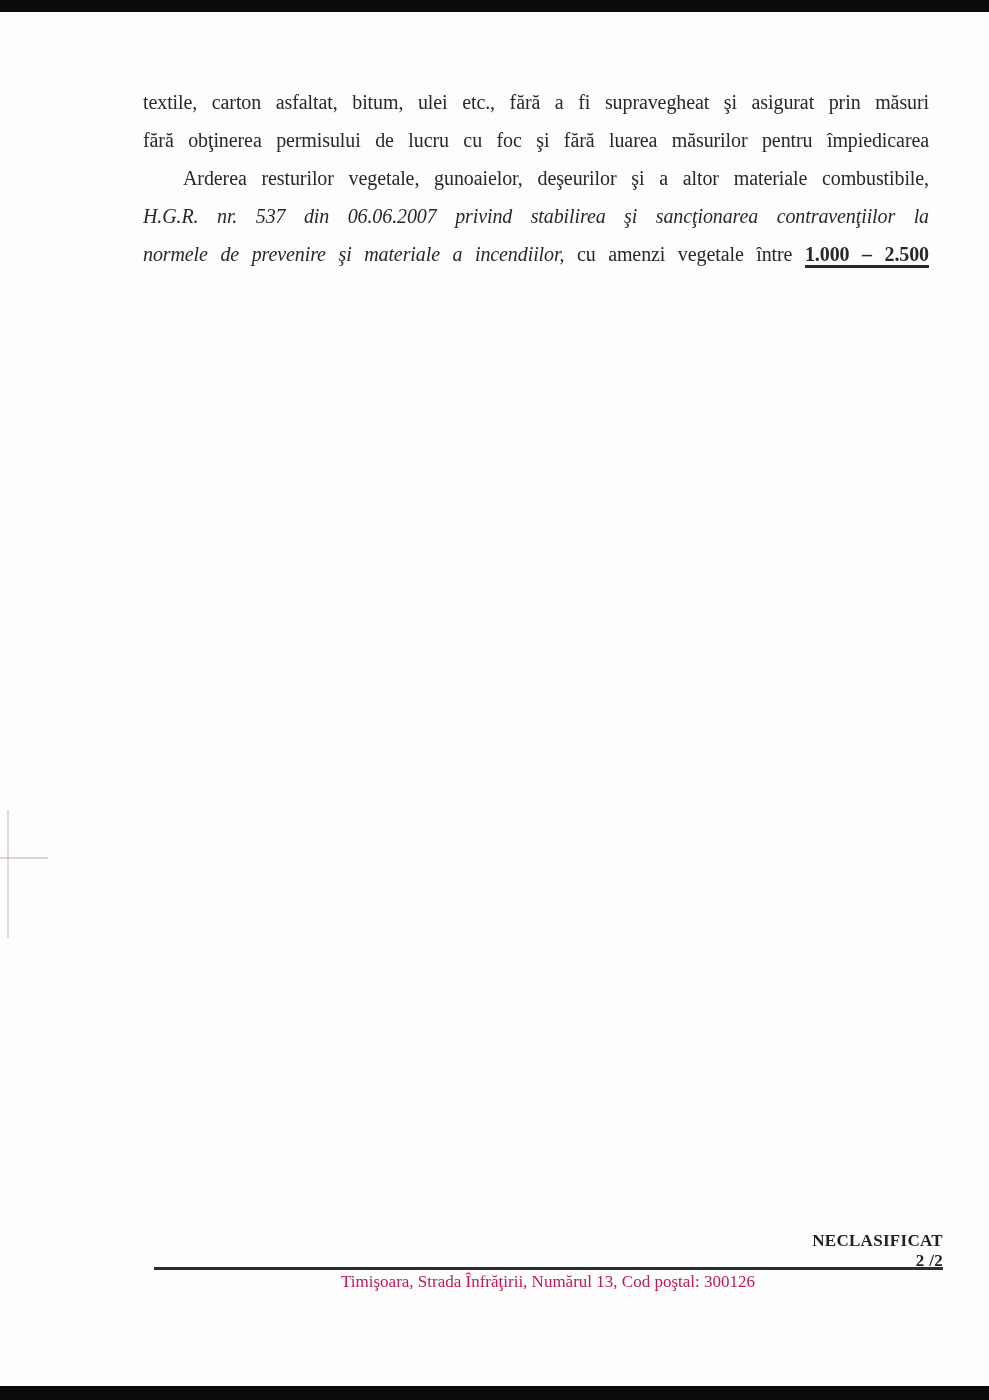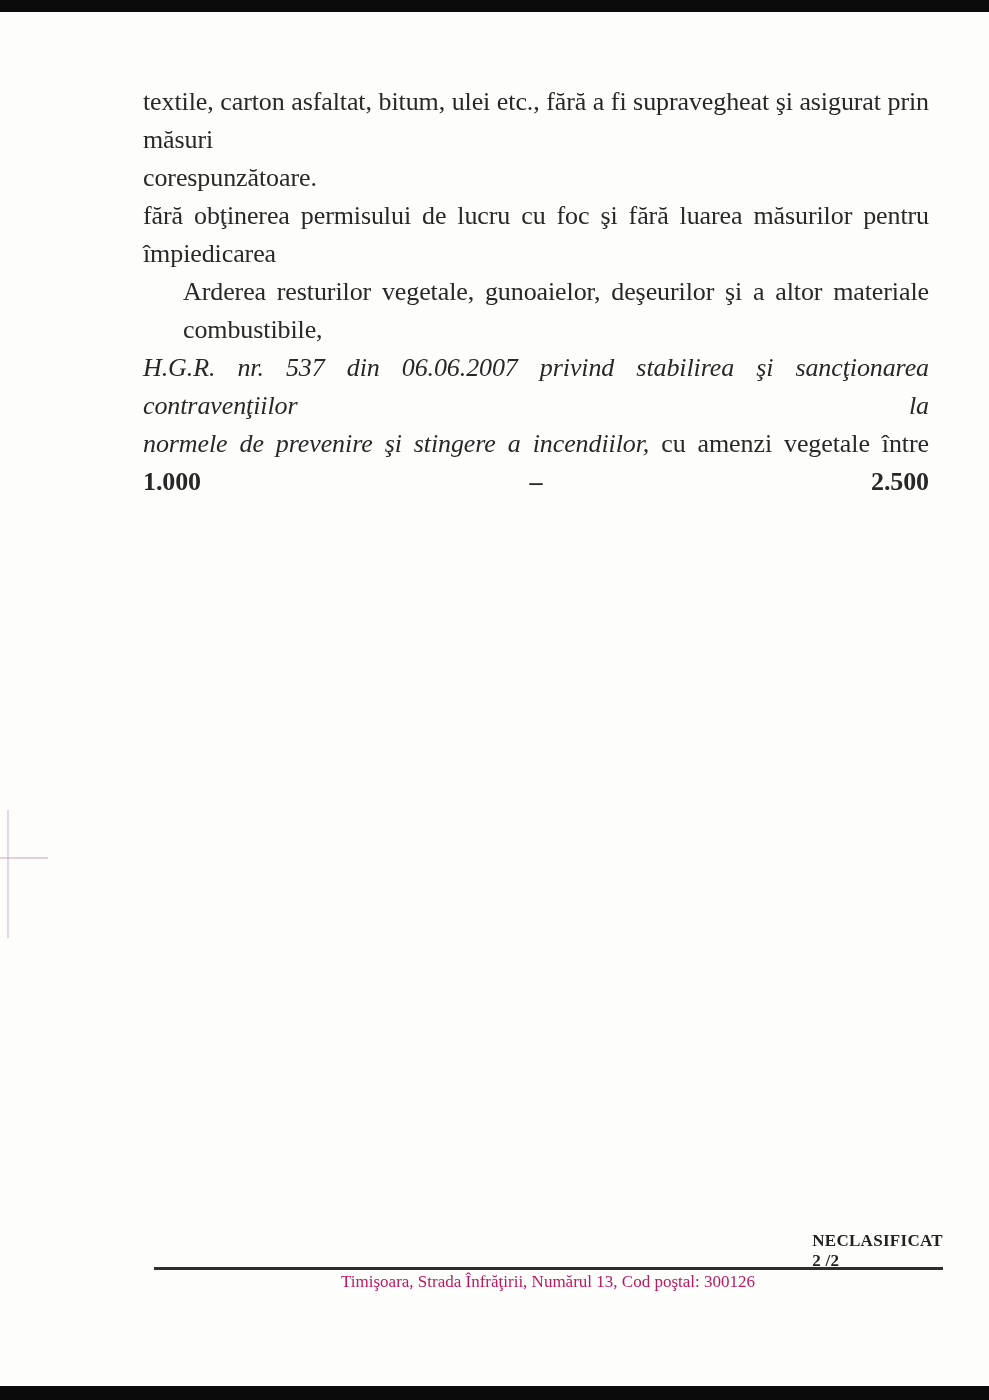--- a/index.html
+++ b/index.html
@@ -44,43 +44,44 @@
     height: 2px;
     background: rgba(186, 140, 170, 0.40);
   }
 
   
   .body-text {
     position: absolute;
     left: 143px;
     top: 83px;
     width: 786px;
-    font-size: 26px;
+    font-size: 20px;
     line-height: 38px;
     letter-spacing: -0.1px;
   }
   .line { text-align: left; white-space: normal; }
   .line.just {
     text-align: justify;
     text-align-last: justify;
   }
   .line.indent { padding-left: 40px; }
   .it { font-style: italic; }
   .bu {
     font-weight: bold;
+    text-decoration: underline;
     text-decoration-thickness: 2.5px;
     text-underline-offset: 4px;
   }
 
   
   .classification {
     position: absolute;
     top: 1231px;
     right: 46px;
-    text-align: left;
+    text-align: right;
     font-weight: bold;
     font-size: 17px;
     line-height: 20px;
     letter-spacing: 0.3px;
     color: #222222;
     font-family: Liberation Serif, serif;
   }
 
   
   .footer-rule {
@@ -106,34 +107,31 @@
 <body>
 
 <div class="page">
 
   <div class="scan-bar top"></div>
 
   <div class="body-text">
     <div class="line just">
       <span>textile, carton asfaltat, bitum, ulei etc., fără a fi supravegheat şi asigurat prin măsuri</span>
     </div>
-    <div class="line">
-      <span>corespunzătoare.</span>
-    </div>
     <div class="line just">
       <span>fără obţinerea permisului de lucru cu foc şi fără luarea măsurilor pentru împiedicarea</span>
     </div>
     <div class="line just indent">
       <span>Arderea resturilor vegetale, gunoaielor, deşeurilor şi a altor materiale combustibile,</span>
     </div>
     <div class="line just">
       <span class="it">H.G.R. nr. 537 din 06.06.2007 privind stabilirea şi sancţionarea contravenţiilor la</span>
     </div>
     <div class="line just">
-      <span class="it">normele de prevenire şi stingere a incendiilor,</span><span> cu amenzi vegetale între </span><span class="bu">1.000 – 2.500</span>
+      <span class="it">normele de prevenire şi materiale a incendiilor,</span><span> cu amenzi vegetale între </span><span class="bu">1.000 – 2.500</span>
     </div>
   </div>
 
   <div class="artifact-v"></div>
   <div class="artifact-h"></div>
 
   <div class="classification">
     <div>NECLASIFICAT</div>
     <div>2 /2</div>
   </div>

